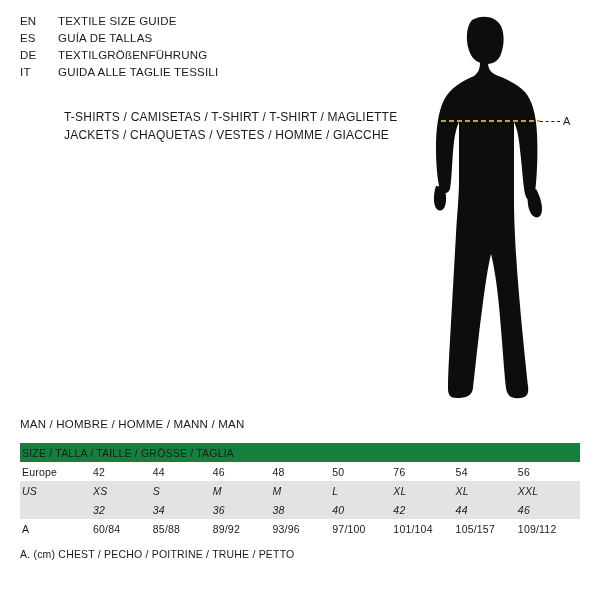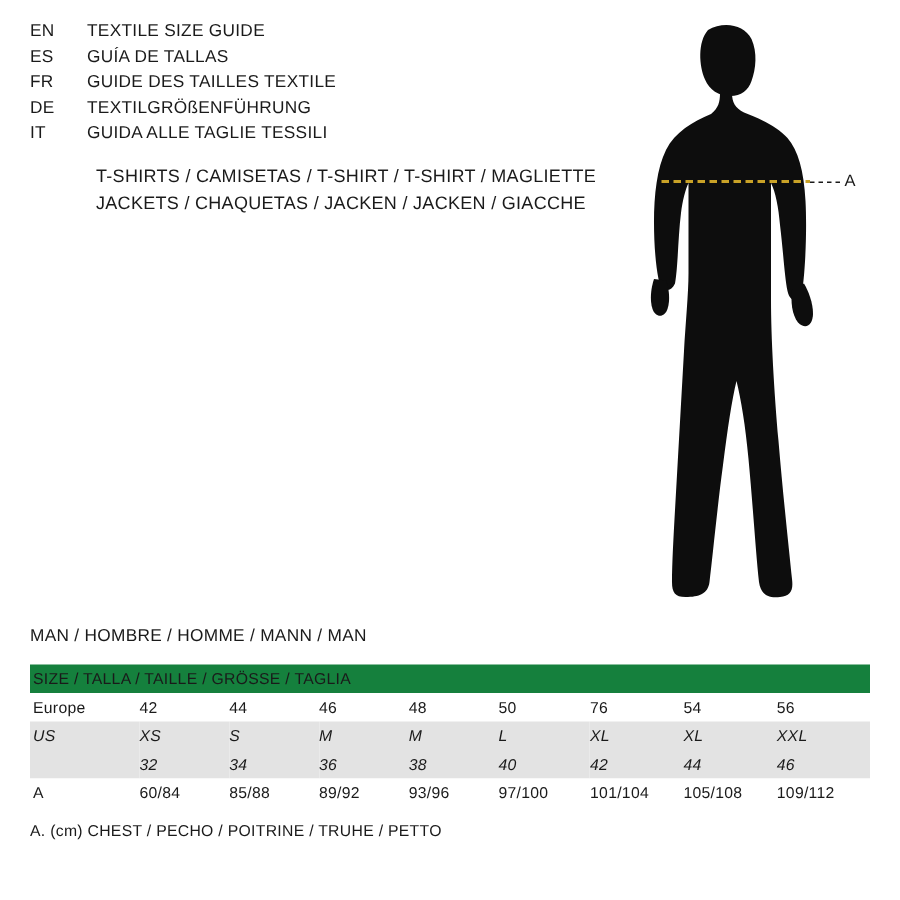--- a/index.html
+++ b/index.html
@@ -152,36 +152,32 @@
   <div class="lang-block">
     <div class="lang-row">
       <span class="lang-code">EN</span>
       <span class="lang-text">TEXTILE SIZE GUIDE</span>
     </div>
     <div class="lang-row">
       <span class="lang-code">ES</span>
       <span class="lang-text">GUÍA DE TALLAS</span>
     </div>
     <div class="lang-row">
-      <span class="lang-code">FR</span>
-      <span class="lang-text">GUIDE DES TAILLES TEXTILE</span>
-    </div>
-    <div class="lang-row">
       <span class="lang-code">DE</span>
       <span class="lang-text">TEXTILGRÖßENFÜHRUNG</span>
     </div>
     <div class="lang-row">
       <span class="lang-code">IT</span>
       <span class="lang-text">GUIDA ALLE TAGLIE TESSILI</span>
     </div>
   </div>
 
   <div class="cat-block">
     <div class="cat-line">T-SHIRTS / CAMISETAS / T-SHIRT / T-SHIRT / MAGLIETTE</div>
-    <div class="cat-line">JACKETS / CHAQUETAS / JACKEN / JACKEN / GIACCHE</div>
+    <div class="cat-line">JACKETS / CHAQUETAS / VESTES / HOMME / GIACCHE</div>
   </div>
 
   <div class="figure-wrap">
     <svg class="figure-svg" width="200" height="400" viewBox="0 0 200 400">
 
       <path fill="#0d0d0d" d="M72,10 C82,4 96,6 101,16 C105,25 104,36 101,44 C99,50 94,54 87,54 C79,54 73,50 70,43 C66,34 65,18 72,10 Z"></path>
 
       <path fill="#0d0d0d" d="
         M80,52
         C80,58 79,62 74,66
@@ -266,21 +262,21 @@
         <td class="col-val">46</td>
       </tr>
       <tr class="row-light">
         <td class="col-label">A</td>
         <td class="col-val">60/84</td>
         <td class="col-val">85/88</td>
         <td class="col-val">89/92</td>
         <td class="col-val">93/96</td>
         <td class="col-val">97/100</td>
         <td class="col-val">101/104</td>
-        <td class="col-val">105/108</td>
+        <td class="col-val">105/157</td>
         <td class="col-val">109/112</td>
       </tr>
     </tbody>
   </table>
 
   <div class="footnote">A. (cm) CHEST / PECHO / POITRINE / TRUHE / PETTO</div>
 
 </div>
 
 </body></html>

